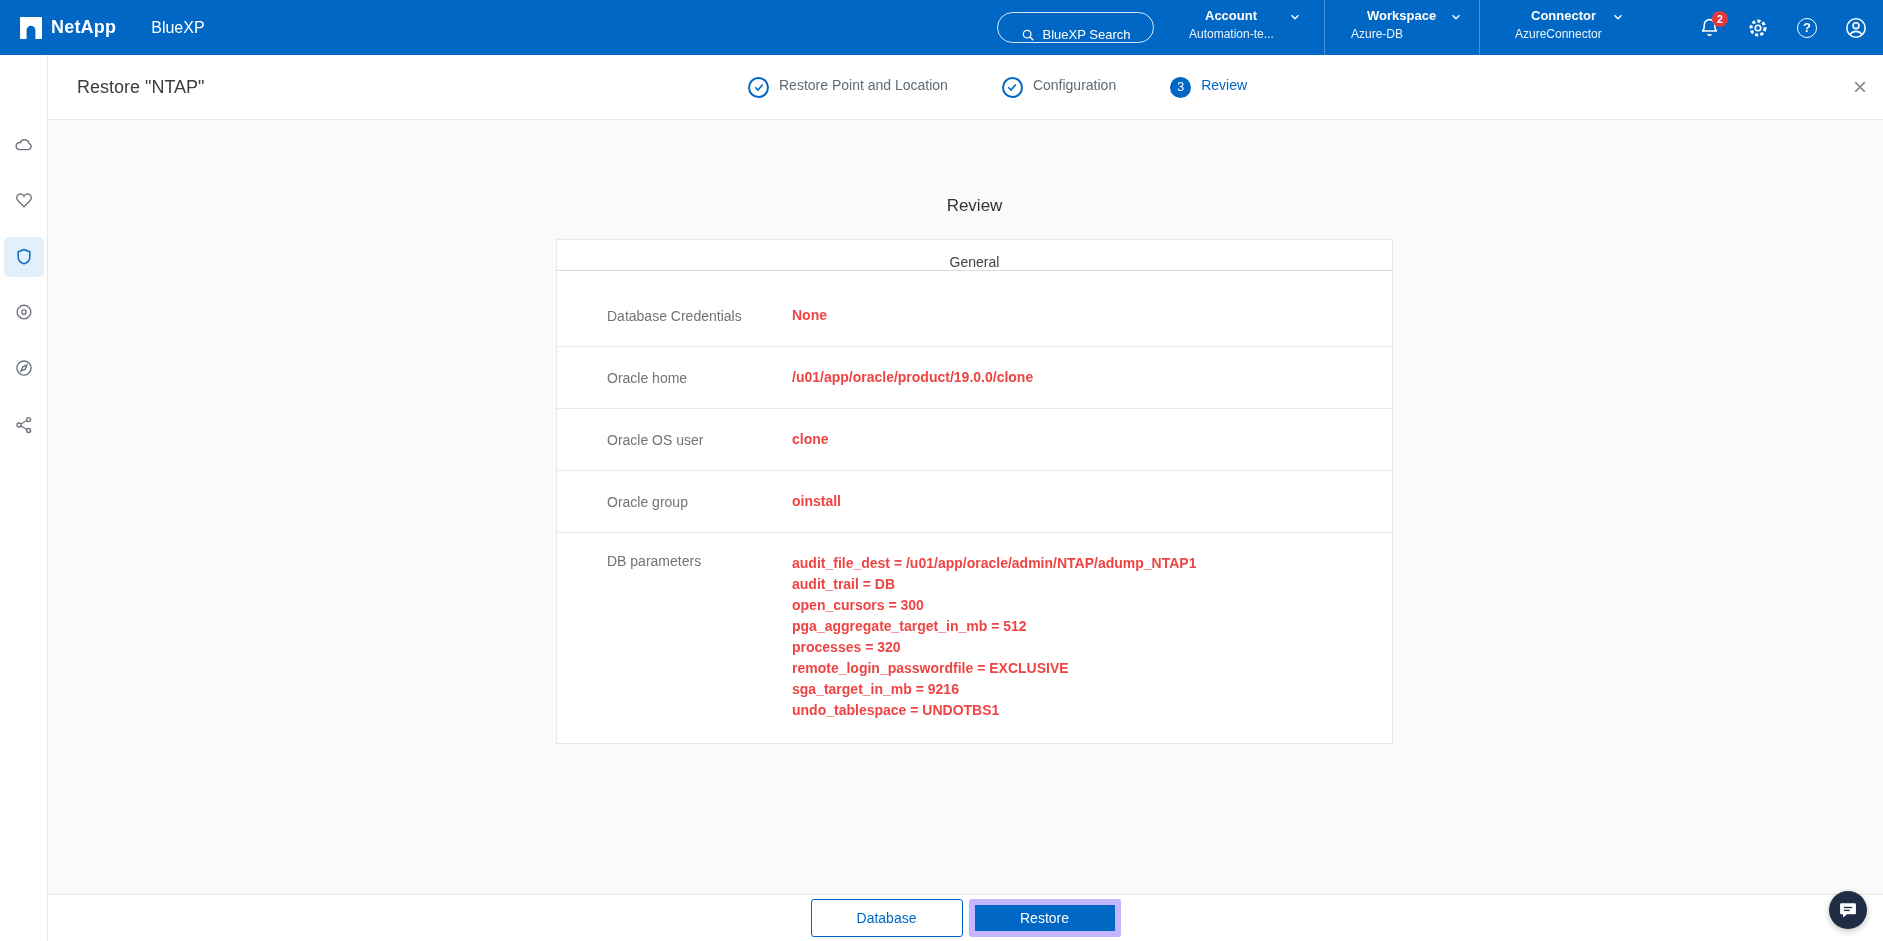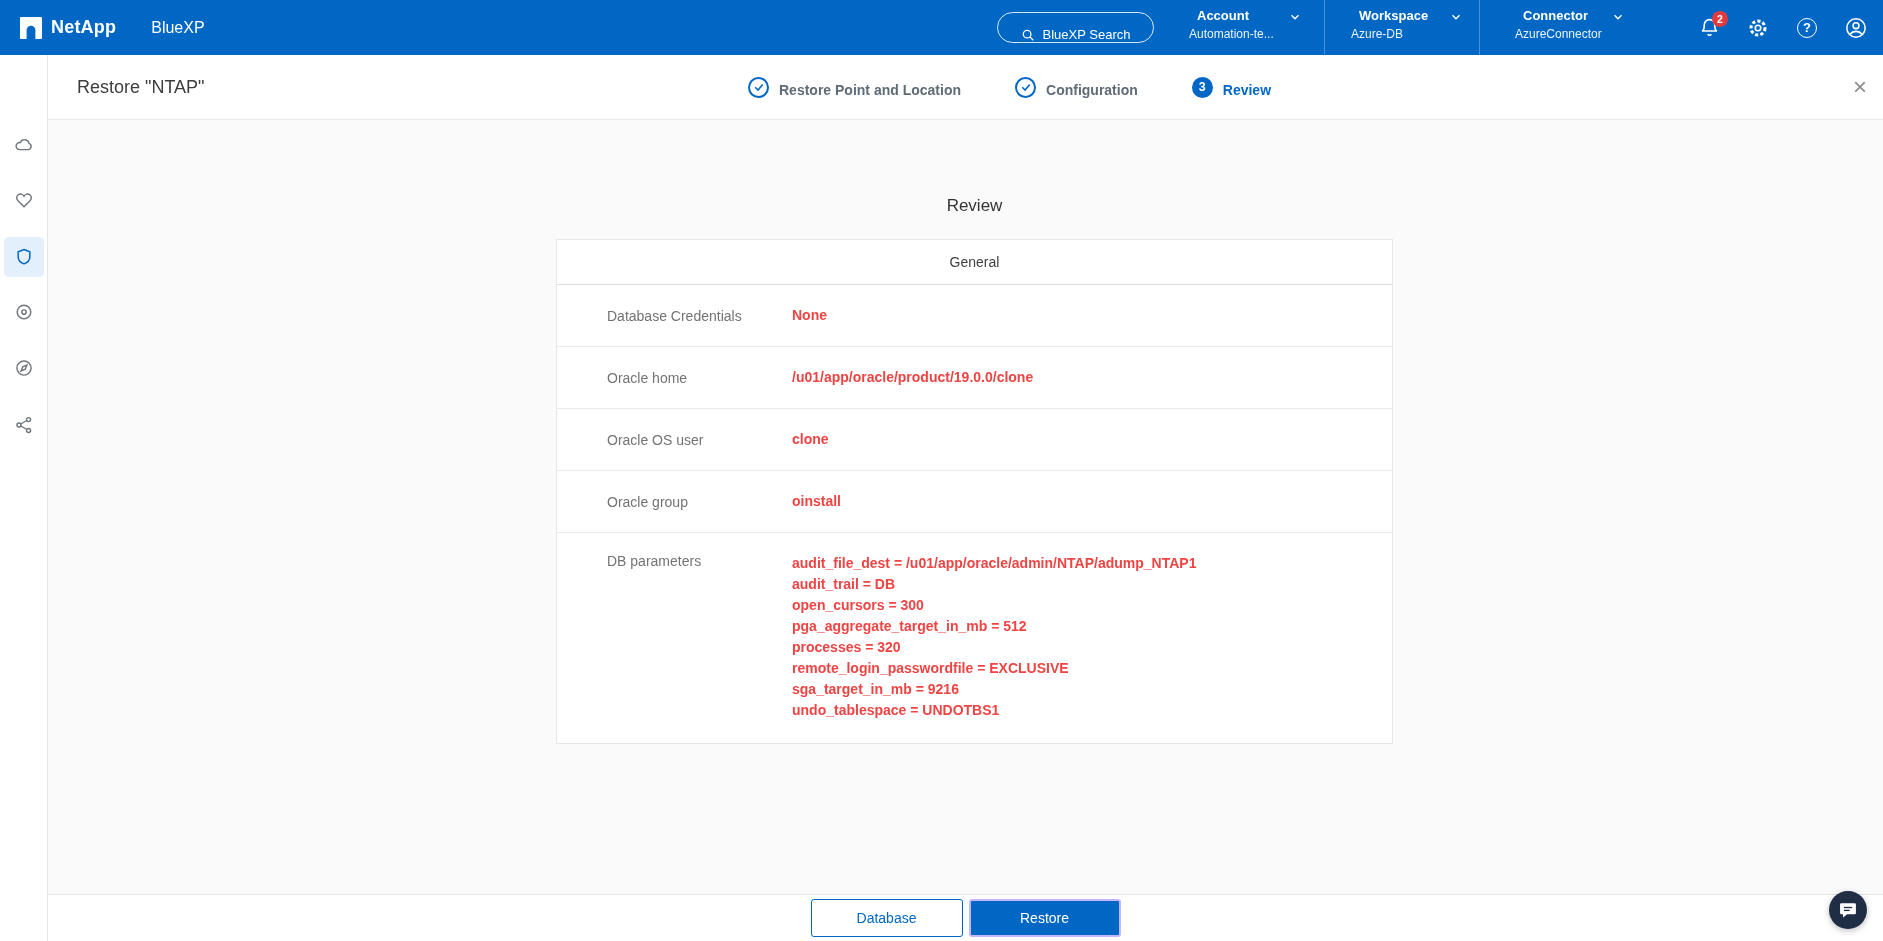--- a/index.html
+++ b/index.html
@@ -19,21 +19,21 @@
   .brand-name { font-size:18px; font-weight:bold; letter-spacing:.2px; }
   .product-name { font-size:16px; margin-left:26px; font-weight:normal; }
   .search-pill {
     position:absolute; left:997px; top:12px; width:157px; height:31px;
     border:1px solid rgba(255,255,255,.85); border-radius:16px;
     display:flex; align-items:flex-end; justify-content:center; gap:8px;
     font-size:13px; color:#fff; background:transparent;
   }
   .hdr-divider { position:absolute; top:0; width:1px; height:55px; background:rgba(255,255,255,.28); }
   .hmenu { position:absolute; top:0; height:55px; }
-  .hmenu-label { position:absolute; top:8px; left:8px; font-size:13px; font-weight:bold; white-space:nowrap; }
+  .hmenu-label { position:absolute; top:8px; left:16px; font-size:13px; font-weight:bold; white-space:nowrap; }
   .hmenu-value { position:absolute; top:27px; left:0; font-size:12px; color:rgba(255,255,255,.92); white-space:nowrap; }
   .hmenu-chevron { position:absolute; top:10px; right:0; }
   .hdr-icons { position:absolute; right:16px; top:0; height:55px; display:flex; align-items:center; gap:27px; }
   .hdr-icon { position:relative; width:22px; height:22px; display:flex; align-items:center; justify-content:center; }
   .badge {
     position:absolute; top:-6px; right:-8px; min-width:16px; height:16px; padding:0 3px;
     background:#E03A3F; border-radius:8px; color:#fff; font-size:10.5px; font-weight:bold;
     display:flex; align-items:center; justify-content:center;
   }
   .help-circle {
@@ -54,37 +54,37 @@
   .side-item.active { background:#e3effa; }
   .side-item.active svg { stroke:#0067C5; }
 
   
   .page-header {
     position:absolute; top:55px; left:48px; width:1835px; height:65px;
     background:#fff; border-bottom:1px solid #e9e9e9;
   }
   .page-title { position:absolute; left:29px; top:0; height:64px; display:flex; align-items:center; font-size:18px; color:#3d3d3d; }
   .stepper { position:absolute; left:700px; top:0; height:64px; display:flex; align-items:center; }
-  .step { display:flex; align-items:flex-end; gap:10px; margin-right:54px;font-weight:bold; }
+  .step { display:flex; align-items:flex-start; gap:10px; margin-right:54px; }
   .step-circle {
     width:21px; height:21px; border-radius:50%; border:2px solid #0067C5;
     display:flex; align-items:center; justify-content:center; background:#fff; flex:0 0 auto;
   }
   .step-circle.filled { background:#0067C5; border-color:#0067C5; color:#fff; font-size:12.5px; }
   .step-label { font-size:14px; color:#5f6b76; white-space:nowrap; }
   .step.active .step-label { color:#0067C5; }
   .close-btn { position:absolute; right:16px; top:0; height:64px; display:flex; align-items:center; font-size:24px; color:#8e8e8e; }
 
   
   .content {
     position:absolute; top:120px; left:48px; width:1835px; height:774px;
     background:#fafafa;
   }
   .review-heading { position:absolute; top:76px; left:508px; width:837px; text-align:center; font-size:17px; color:#333; }
-  .tabs { position:absolute; top:119px; left:508px; width:837px; height:46px; display:flex; background:#fff; border:1px solid #e7e7e7; border-bottom:none; }
+  .tabs { position:absolute; top:119px; left:508px; width:837px; height:46px; display:flex; background:#fff; border:1px solid #e7e7e7; border-bottom:none;align-items:center; }
   .tab {
     flex:1; display:flex; align-items:center; justify-content:center;
     font-size:14px; color:#404040; background:#fff; border-bottom:1px solid #dcdcdc;
   }
   .tab.active { background:#eef4fb; border-bottom:4px solid #0067C5; color:#0067C5; }
   .review-table {
     position:absolute; top:165px; left:508px; width:837px;
     background:#fff; border:1px solid #e7e7e7; border-top:none;
   }
   .t-row { display:flex; align-items:center; min-height:62px; border-bottom:1px solid #eaeaea; padding-left:50px; }
@@ -93,21 +93,21 @@
   .t-value { font-size:14px; color:#ef4444; font-weight:bold; white-space:pre-line; line-height:21px; padding-right:20px; }
 
   
   .footer {
     position:absolute; bottom:0; left:48px; width:1835px; height:47px;
     background:#fff; border-top:1px solid #e6e6e6;
     display:flex; align-items:center; justify-content:center; gap:6px;
   }
   .btn { height:38px; min-width:152px; border-radius:3px; font-size:14px; display:flex; align-items:center; justify-content:center; font-family:inherit; }
   .btn-outline { background:#fff; border:1px solid #0067C5; color:#0067C5; }
-  .btn-solid { background:#0067C5; border:2px solid #c4b5fd; color:#fff; }
+  .btn-solid { background:#0067C5; border:6px solid #c4b5fd; color:#fff; }
 
   .chat-launcher {
     position:absolute; right:16px; bottom:12px; width:38px; height:38px; border-radius:50%;
     background:#1f2e44; display:flex; align-items:center; justify-content:center; z-index:5;
     box-shadow:0 2px 6px rgba(0,0,0,.25);
   }
 </style>
 </head>
 <body>
 

